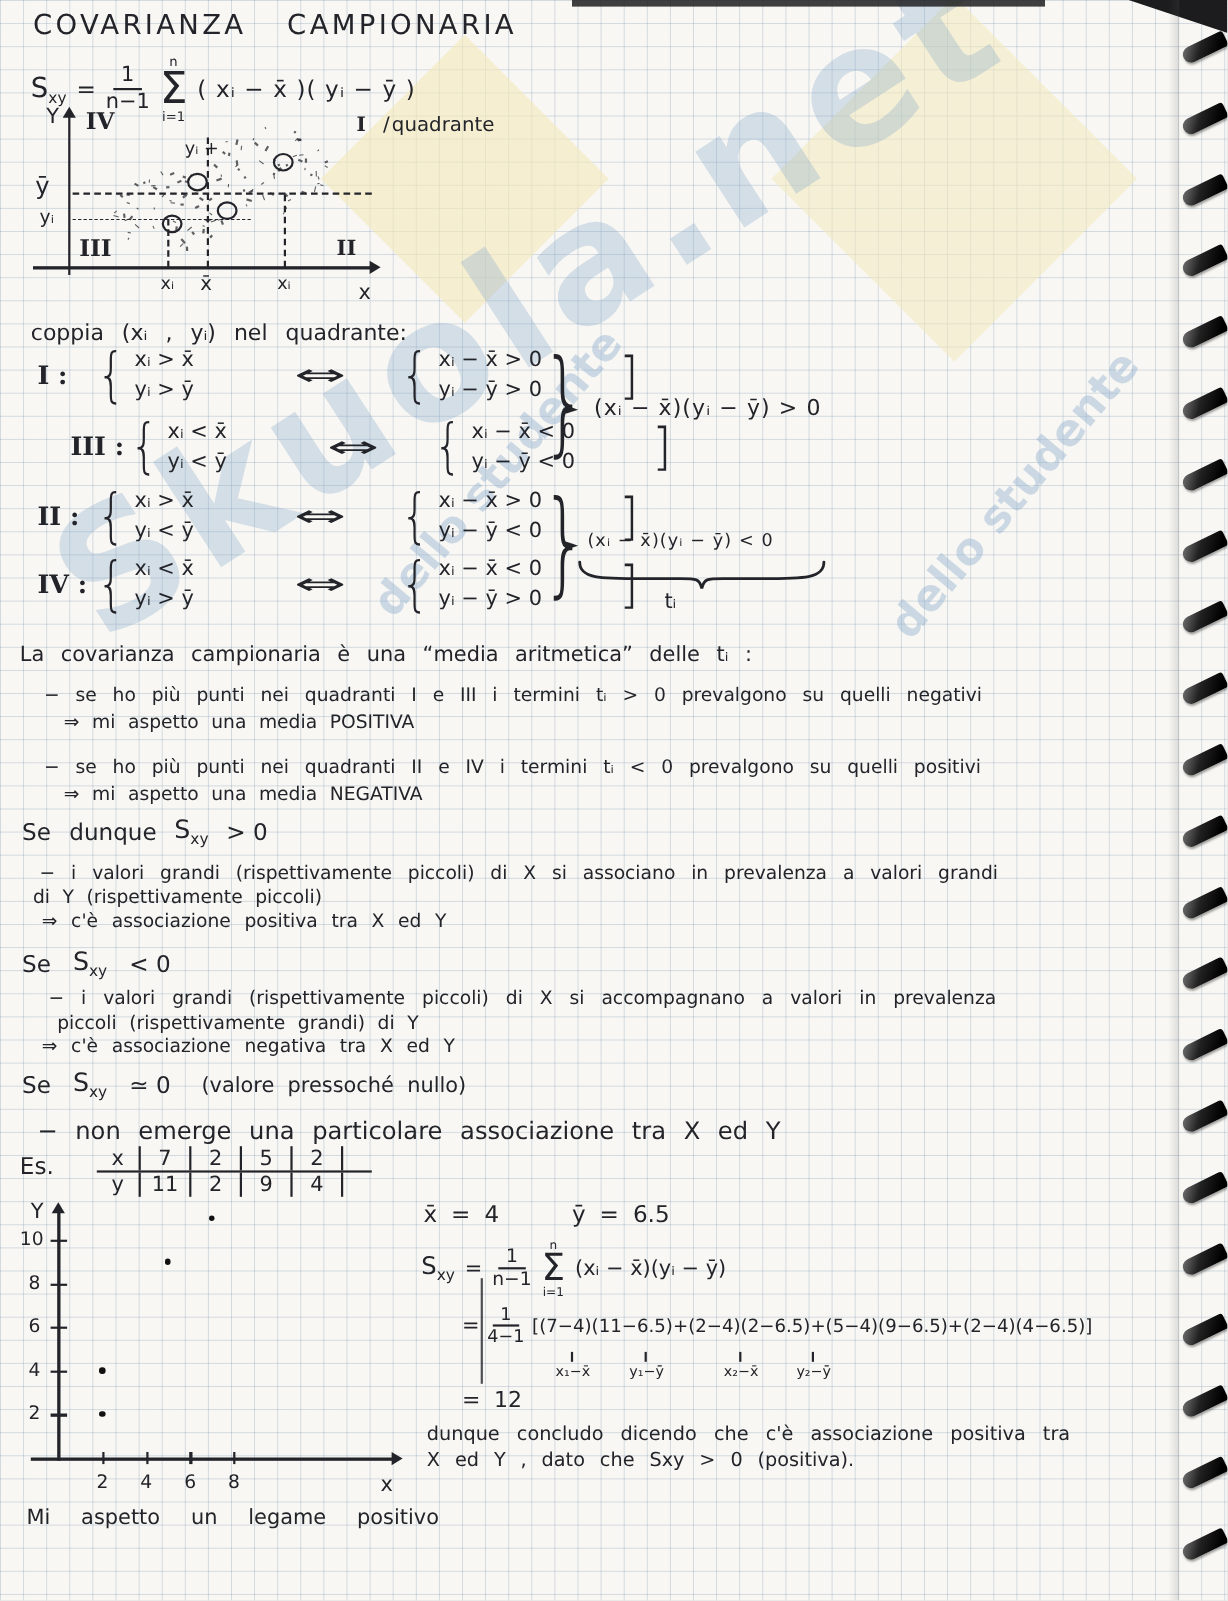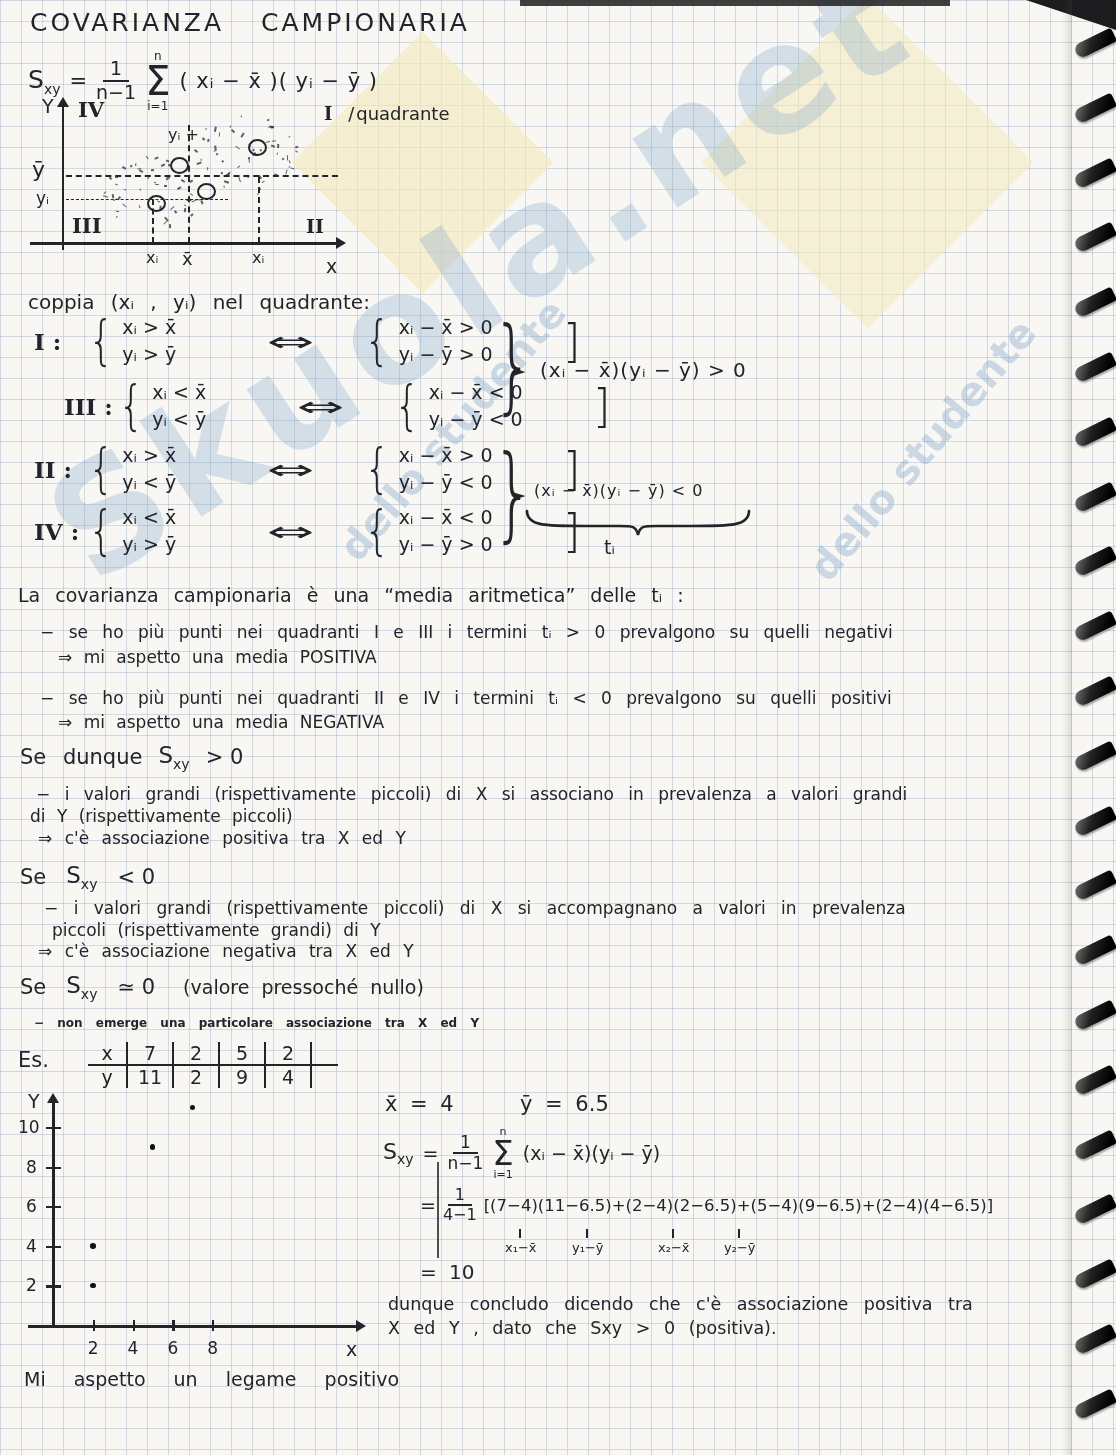--- a/index.html
+++ b/index.html
@@ -348,21 +348,21 @@
     <div class="ink" style="left:44px;top:898px;font-size:17px;word-spacing:10px;">− i valori grandi (rispettivamente piccoli) di X si accompagnano a valori in prevalenza</div>
     <div class="ink" style="left:38px;top:941px;font-size:17px;word-spacing:7px;">⇒ c'è associazione negativa tra X ed Y</div>
     <div class="ink" style="left:52px;top:920px;font-size:17px;word-spacing:6px;">piccoli (rispettivamente grandi) di Y</div>
 
     <div class="mrow" style="left:20px;top:972px;font-size:21px;gap:20px;">
       <span>Se</span>
       <span class="slabel" style="font-size:23px;"><span>S</span><sub>xy</sub></span>
       <span>≃ 0</span>
       <span style="font-size:19px;margin-left:8px;word-spacing:6px;">(valore pressoché nullo)</span>
     </div>
-    <div class="ink" style="left:34px;top:1016px;font-size:12px;word-spacing:9px;font-weight:bold;">− non emerge una particolare associazione tra X ed Y</div>
+    <div class="ink" style="left:34px;top:1016px;font-size:22px;word-spacing:9px;">− non emerge una particolare associazione tra X ed Y</div>
 
     <div class="ink" style="left:18px;top:1048px;font-size:21px;">Es.</div>
     <div class="abs" style="left:88px;top:1042px;font-size:19px;">
       <div style="display:flex;border-bottom:2.6px solid #23242a;">
         <span style="width:38px;text-align:center;">x</span>
         <span style="width:44px;text-align:center;border-left:2.6px solid #23242a;">7</span>
         <span style="width:44px;text-align:center;border-left:2.6px solid #23242a;">2</span>
         <span style="width:44px;text-align:center;border-left:2.6px solid #23242a;">5</span>
         <span style="width:44px;text-align:center;border-left:2.6px solid #23242a;border-right:2.6px solid #23242a;">2</span>
         <span style="width:26px;"></span>
@@ -435,21 +435,21 @@
       <span class="frac" style="font-size:16px;">
         <span class="num">1</span>
         <span class="den">4−1</span>
       </span>
       <span>[(7−4)(11−6.5)+(2−4)(2−6.5)+(5−4)(9−6.5)+(2−4)(4−6.5)]</span>
     </div>
     <div class="ann" style="left:505px;top:1240px;">x₁−x̄</div>
     <div class="ann" style="left:572px;top:1240px;">y₁−ȳ</div>
     <div class="ann" style="left:658px;top:1240px;">x₂−x̄</div>
     <div class="ann" style="left:724px;top:1240px;">y₂−ȳ</div>
-    <div class="ink" style="left:420px;top:1260px;font-size:20px;word-spacing:6px;">= 10</div>
+    <div class="ink" style="left:420px;top:1260px;font-size:20px;word-spacing:6px;">= 12</div>
 
     <div class="ink" style="left:388px;top:1294px;font-size:17.5px;word-spacing:10px;">dunque concludo dicendo che c'è associazione positiva tra</div>
     <div class="ink" style="left:388px;top:1318px;font-size:17.5px;word-spacing:8px;">X ed Y , dato che  Sxy &gt; 0  (positiva).</div>
 
     <div class="ink" style="left:24px;top:1368px;font-size:19px;word-spacing:22px;">Mi aspetto un legame positivo</div>
 
     <div class="edge-shadow"></div>
     <div class="abs" style="top:0;right:0;width:48px;height:100%;">
         <div class="coil" style="top: 36px;"></div>
         <div class="coil" style="top: 100.8px;"></div>

